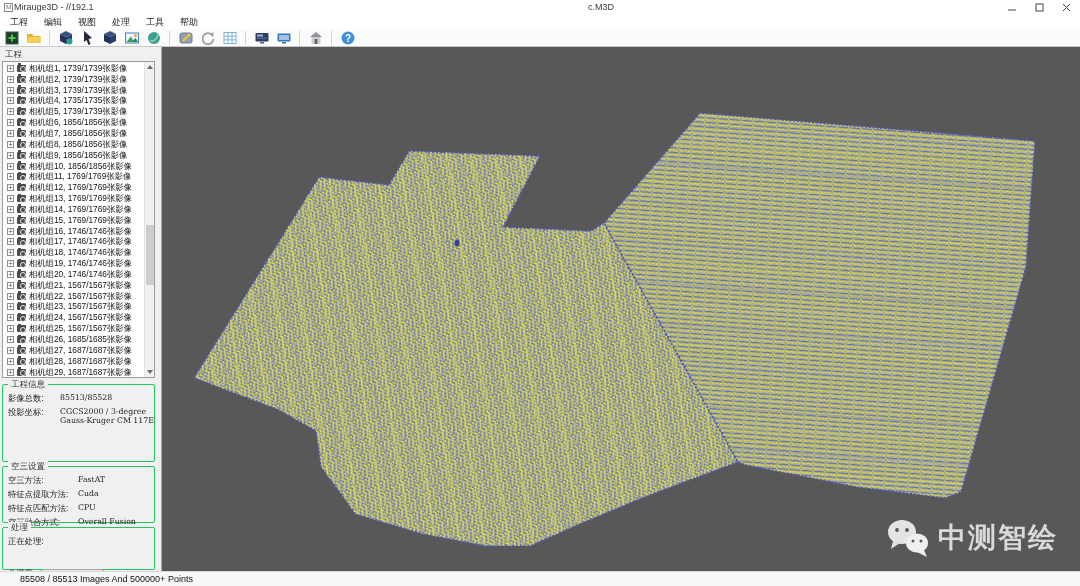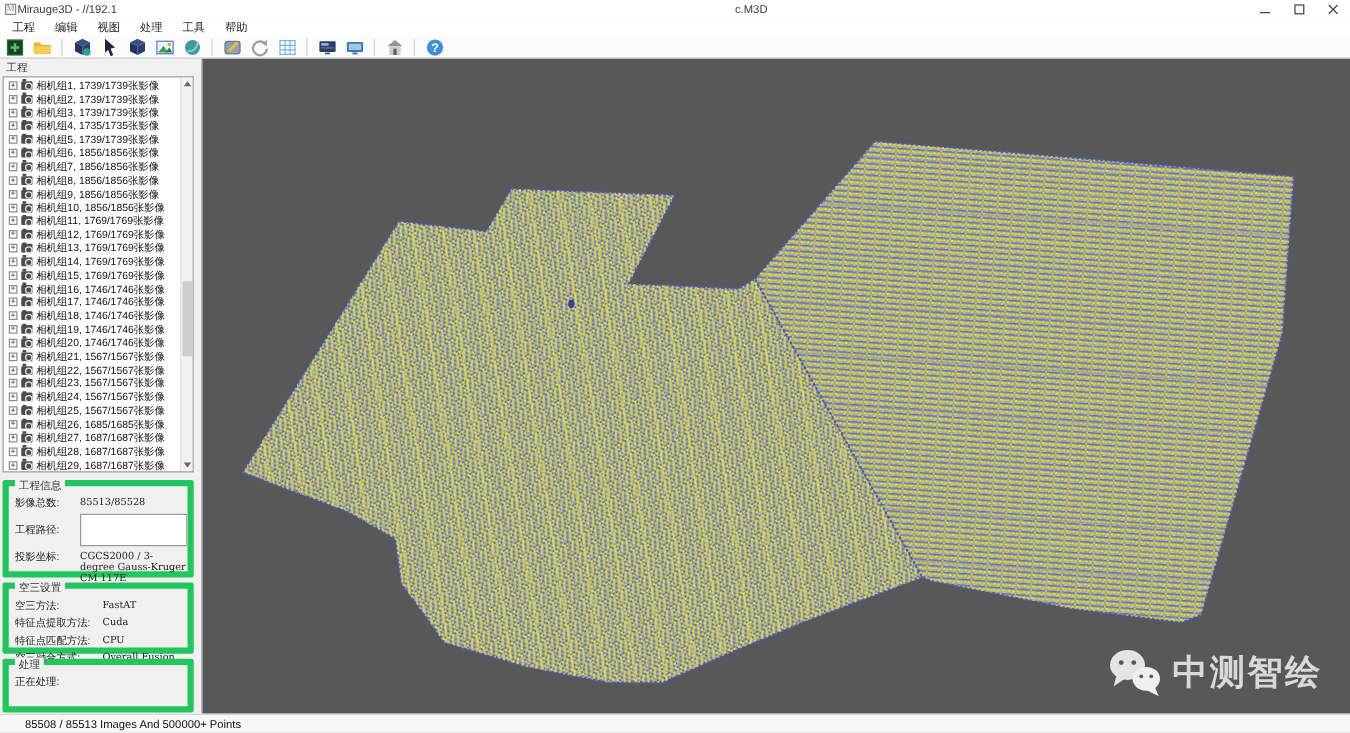--- a/index.html
+++ b/index.html
@@ -48,21 +48,21 @@
                border-left:1px solid #e2e2e2; }
   .sb-btn { position:absolute; left:0; width:10px; height:10px; display:flex; align-items:center; justify-content:center; }
   .sb-up { top:0; } .sb-down { bottom:0; }
   .tri-up { width:0; height:0; border-left:3px solid transparent; border-right:3px solid transparent;
             border-bottom:4px solid #6a6a6a; }
   .tri-down { width:0; height:0; border-left:3px solid transparent; border-right:3px solid transparent;
               border-top:4px solid #6a6a6a; }
   .sb-thumb { position:absolute; left:1px; top:163px; width:8px; height:60px; background:#cdcdcd; }
 
   
-  .groupbox { position:absolute; left:2px; width:153px; border:5px solid #22c55e; border-radius:2px; background:#f0f0f0; }
+  .groupbox { position:absolute; left:2px; width:153px; border:1px solid #22c55e; border-radius:2px; background:#f0f0f0; }
   .gtitle { position:absolute; top:-6px; left:5px; background:#f0f0f0; padding:0 3px; font-size:8.5px; color:#333; }
   .gb-info { top:337px; height:78px; }
   .gb-at { top:419px; height:57px; }
   .gb-proc { top:480px; height:43px; }
   .frow { display:flex; align-items:flex-start; padding:1.5px 0 1.5px 5px; }
   .flabel { font-size:8.3px; color:#222; flex:0 0 auto; }
   .fvalue { font-size:7.8px; color:#222; font-family:"DejaVu Serif", serif; line-height:9px; }
   .gb-info .flabel { width:52px; }
   .gb-at .flabel { width:70px; }
   .pathbox { width:93px; height:26px; background:#fff; border:1px solid #9a9a9a; }
@@ -409,24 +409,20 @@
           </div>
       </div>
     </div>
 
     <div class="groupbox gb-info">
       <div class="gtitle">工程信息</div>
       <div style="padding-top:6px;">
         <div class="frow">
           <span class="flabel">影像总数:</span>
           <span class="fvalue">85513/85528</span>
-        </div>
-        <div class="frow" style="align-items:center;">
-          <span class="flabel">工程路径:</span>
-          <span class="pathbox"></span>
         </div>
         <div class="frow">
           <span class="flabel">投影坐标:</span>
           <span class="fvalue projvalue">CGCS2000 / 3-degree Gauss-Kruger CM 117E</span>
         </div>
       </div>
     </div>
 
     <div class="groupbox gb-at">
       <div class="gtitle">空三设置</div>

